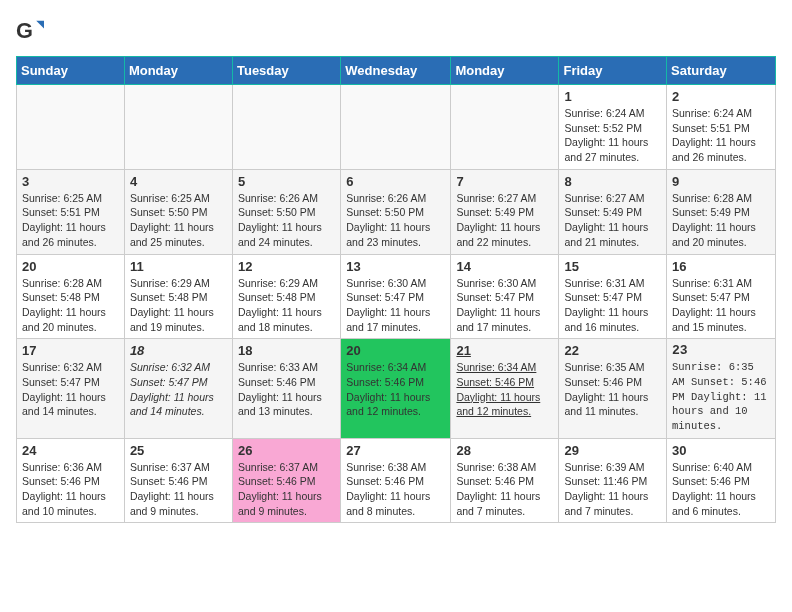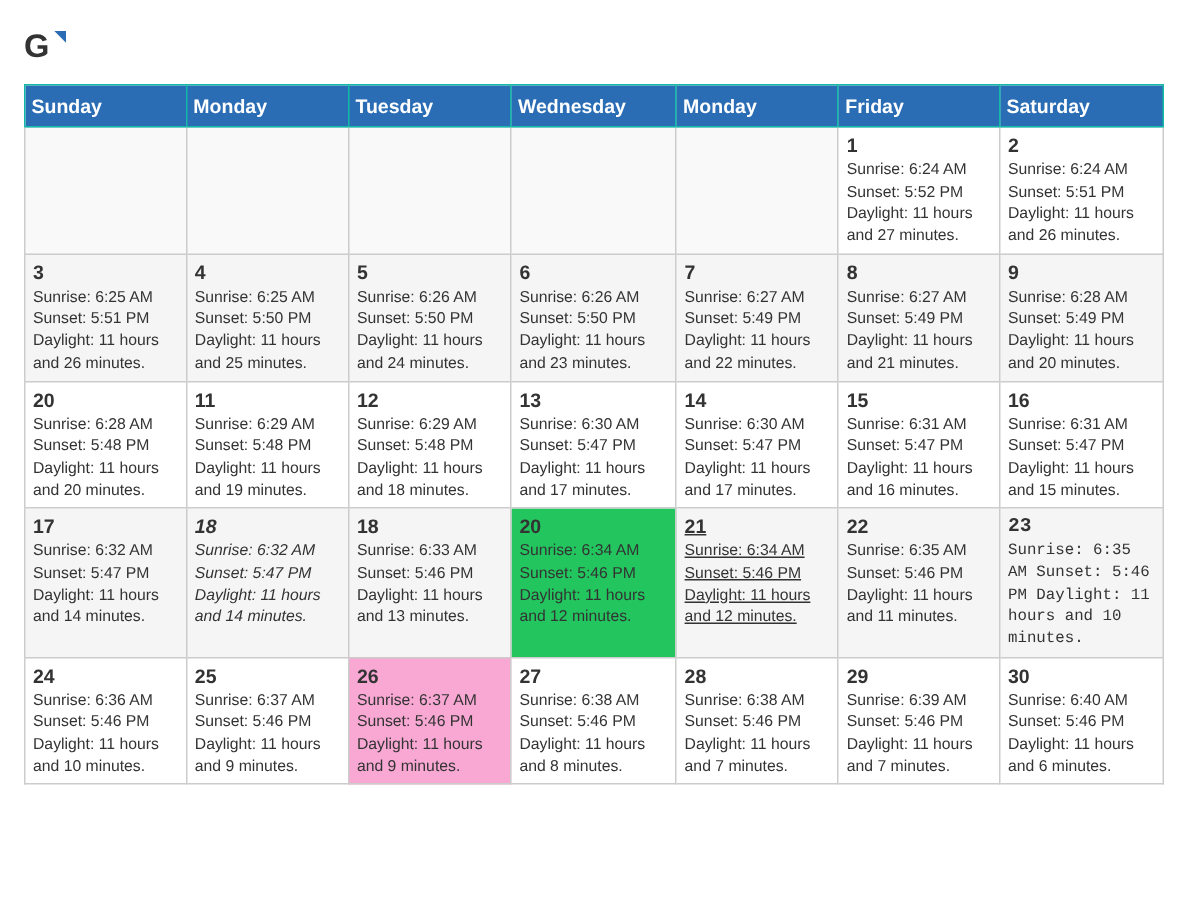--- a/index.html
+++ b/index.html
@@ -267,21 +267,21 @@
         </td>
         <td style="background: rgb(255, 255, 255);">
           <span class="day-num">28</span>
           <div class="day-info">Sunrise: 6:38 AM
 Sunset: 5:46 PM
 Daylight: 11 hours and 7 minutes.</div>
         </td>
         <td style="background: rgb(255, 255, 255);">
           <span class="day-num">29</span>
           <div class="day-info">Sunrise: 6:39 AM
-Sunset: 5:46 PM
+Sunset: 11:46 PM
 Daylight: 11 hours and 7 minutes.</div>
         </td>
         <td style="background: rgb(255, 255, 255);">
           <span class="day-num">30</span>
           <div class="day-info">Sunrise: 6:40 AM
 Sunset: 5:46 PM
 Daylight: 11 hours and 6 minutes.</div>
         </td>
       </tr>
     </tbody>

